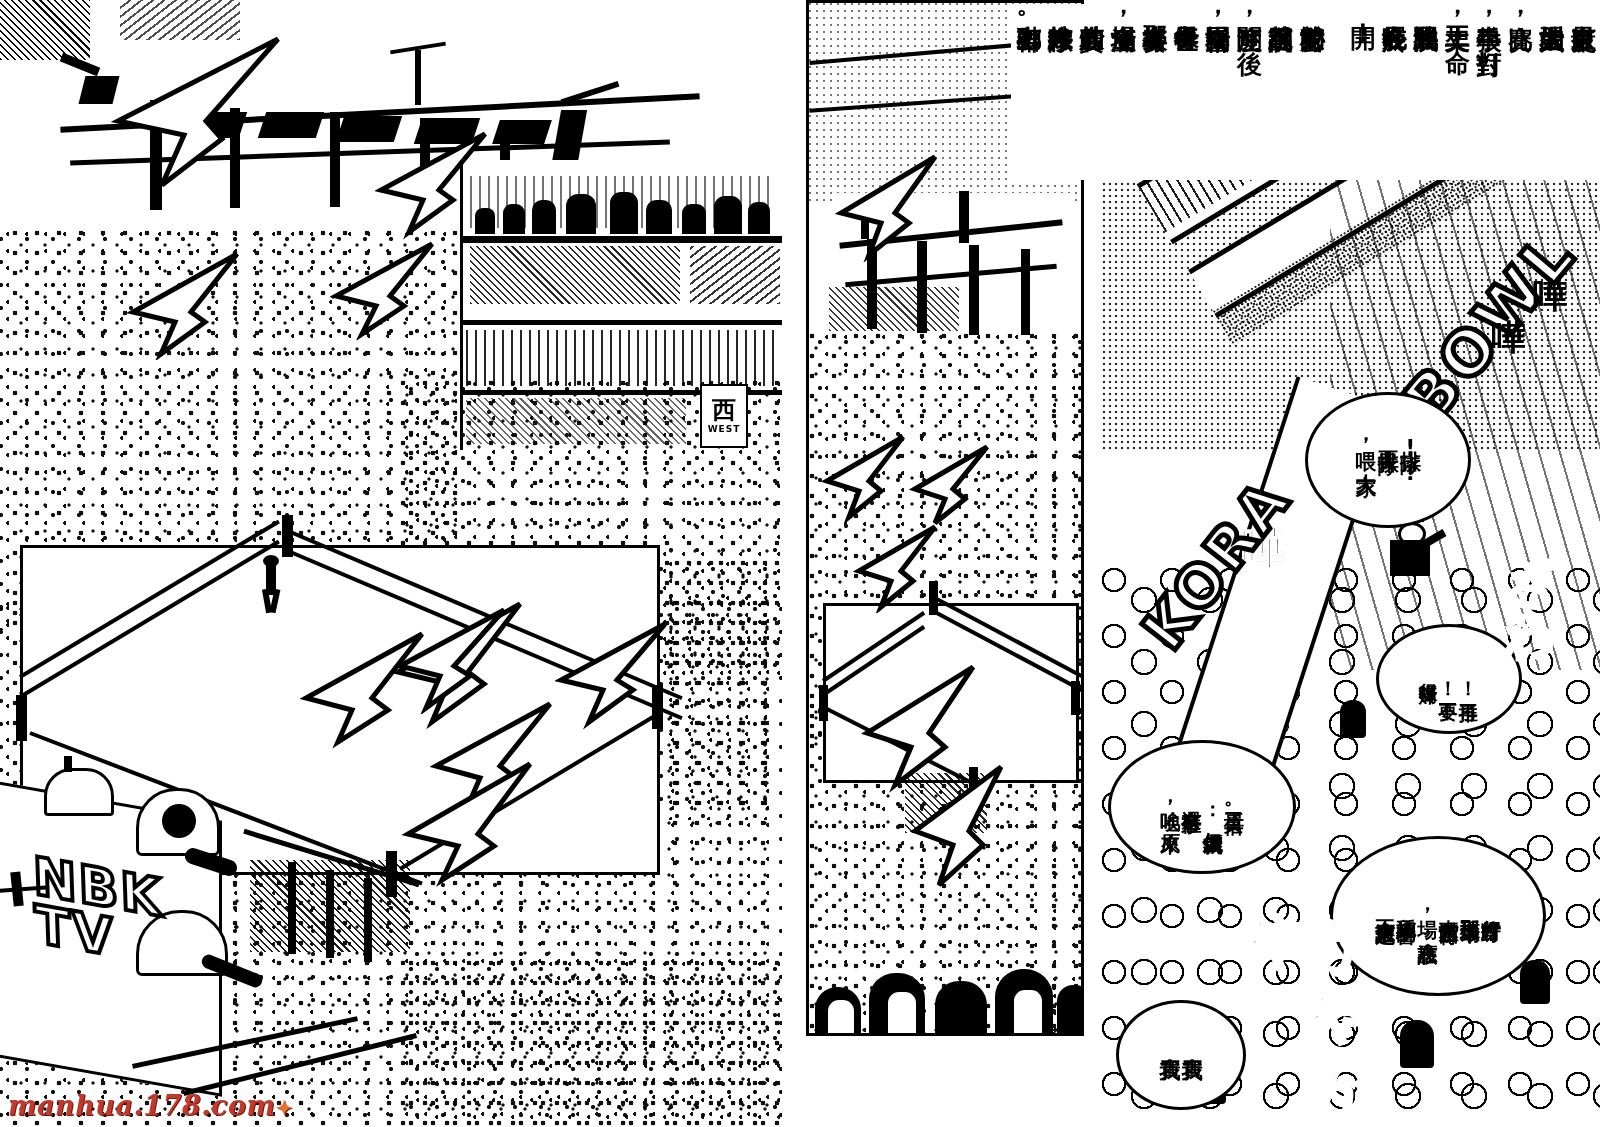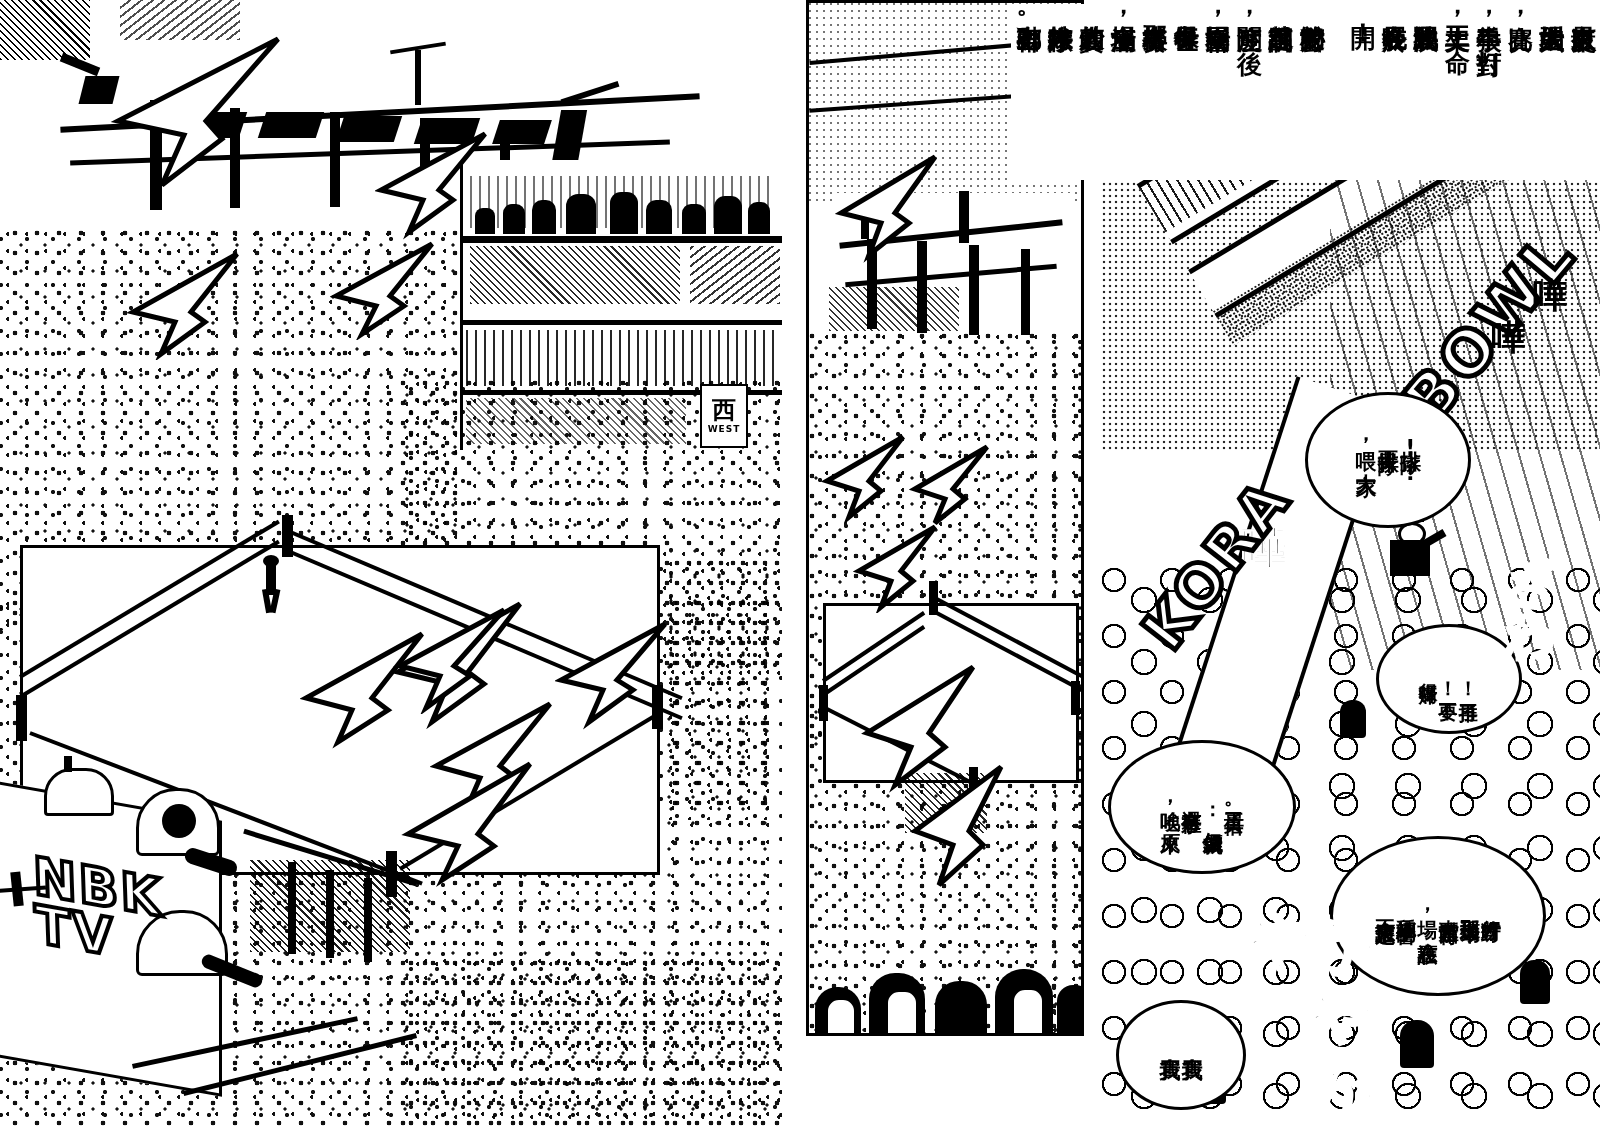--- a/index.html
+++ b/index.html
@@ -459,14 +459,17 @@
       <span class="vtext" style="font-size:25px;">樂園會場，</span>
       <span class="vtext" style="font-size:25px;">像舉行世界</span>
       <span class="vtext" style="font-size:25px;">排名賽那樣</span>
       <span class="vtext" style="font-size:25px;">全場滿座，</span>
       <span class="vtext" style="font-size:25px;">炒賣的人和</span>
       <span class="vtext" style="font-size:25px;">維持秩序隊</span>
       <span class="vtext" style="font-size:25px;">都有出動。</span>
     </div>
   </div>
 
+  <div class="wm">
+    <span>manhua.178.com</span><span class="star">✦</span>
+  </div>
 
 </div>
 
 </body></html>

